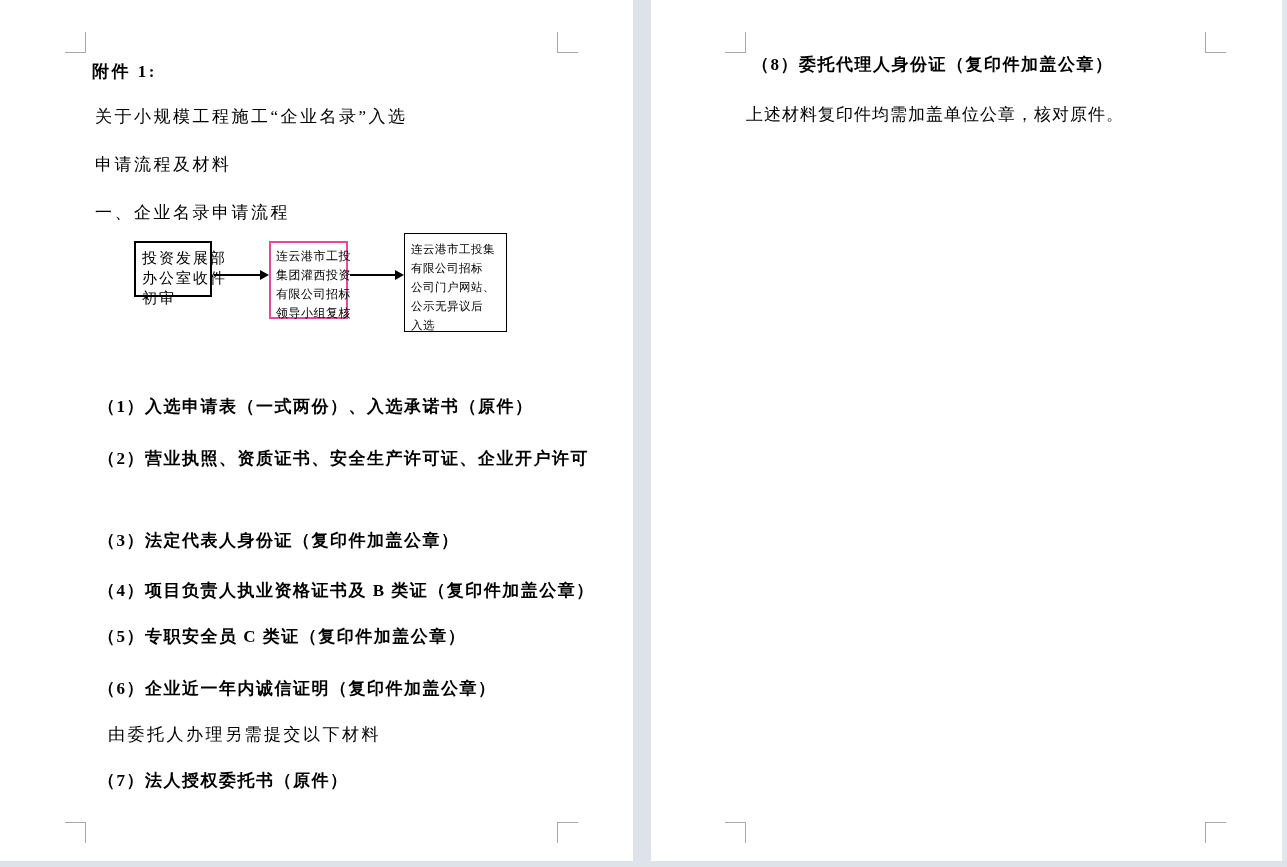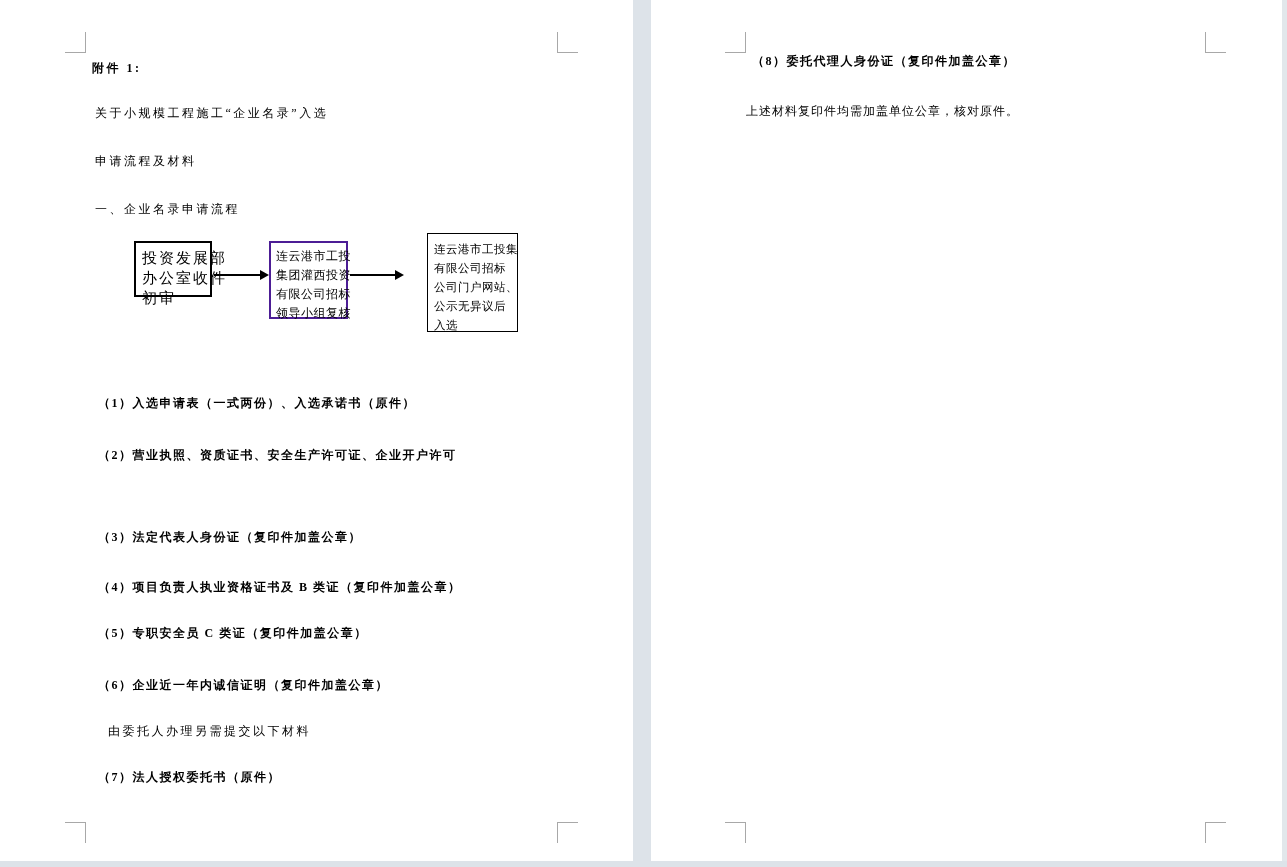--- a/index.html
+++ b/index.html
@@ -31,44 +31,44 @@
   }
   
   .mark { position: absolute; width: 20px; height: 20px; }
   .mark.tl { border-right: 1px solid #a8a8a8; border-bottom: 1px solid #a8a8a8; }
   .mark.tr { border-left: 1px solid #a8a8a8;  border-bottom: 1px solid #a8a8a8; }
   .mark.bl { border-right: 1px solid #a8a8a8; border-top: 1px solid #a8a8a8; }
   .mark.br { border-left: 1px solid #a8a8a8;  border-top: 1px solid #a8a8a8; }
   
   .tline {
     position: absolute;
-    font-size: 12px;
+    font-size: 17px;
     line-height: 1.15;
     letter-spacing: 2.5px;
     white-space: nowrap;
   }
   .tline.bold { font-weight: bold; }
   .tline.item { letter-spacing: 1.5px; }
   .tline.tight { letter-spacing: 1px; }
   
   .fbox {
     position: absolute;
     box-sizing: border-box;
     background: #ffffff;
     font-family: "Liberation Serif", "DejaVu Serif", serif;
   }
   .fbox1 { left: 134px; top: 241px; width: 78px; height: 56px;
            border: 2px solid #000; padding: 5px 6px;
            font-size: 15px; letter-spacing: 2px; line-height: 20px; }
   .fbox2 { left: 269px; top: 241px; width: 79px; height: 78px;
-           border: 2px solid #4c1d95; padding: 4px 5px;
+           border: 2px solid #ec4899; padding: 4px 5px;
            font-size: 12px; letter-spacing: 0.5px; line-height: 19px; }
-  .fbox3 { left: 404px; top: 233px; width: 91px; height: 99px;
+  .fbox3 { left: 404px; top: 233px; width: 103px; height: 99px;
            border: 1.5px solid #000; padding: 6px 6px;
-           font-size: 11.5px; letter-spacing: 0.5px; line-height: 19px; margin-left: 23px; }
+           font-size: 11.5px; letter-spacing: 0.5px; line-height: 19px; }
   .fbox .bline { white-space: nowrap; }
   .arrow {
     position: absolute; height: 2px; background: #000;
   }
   .arrow::after {
     content: '';
     position: absolute; right: -2px; top: -4px;
     width: 0; height: 0;
     border-left: 9px solid #000;
     border-top: 5px solid transparent;

